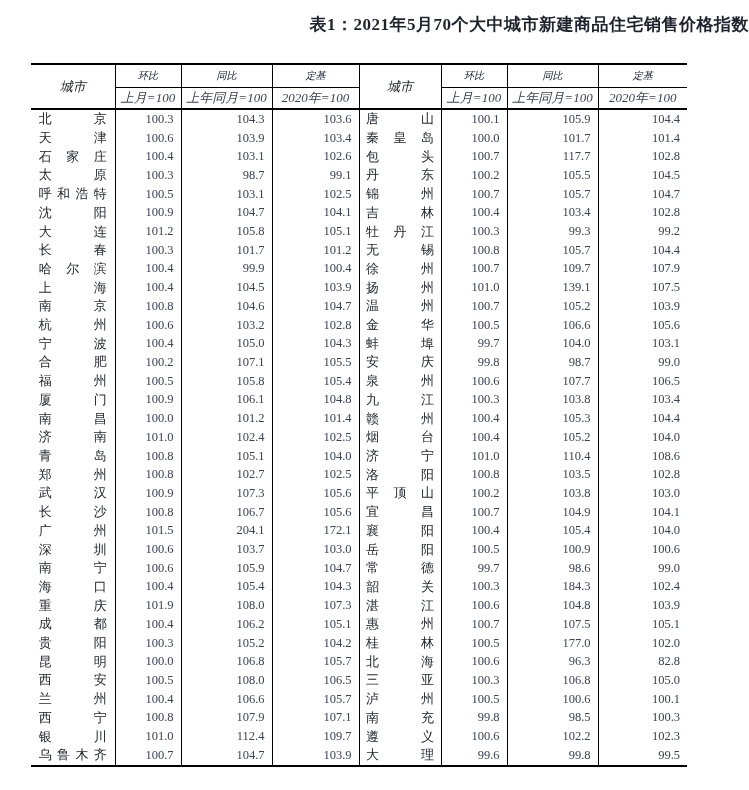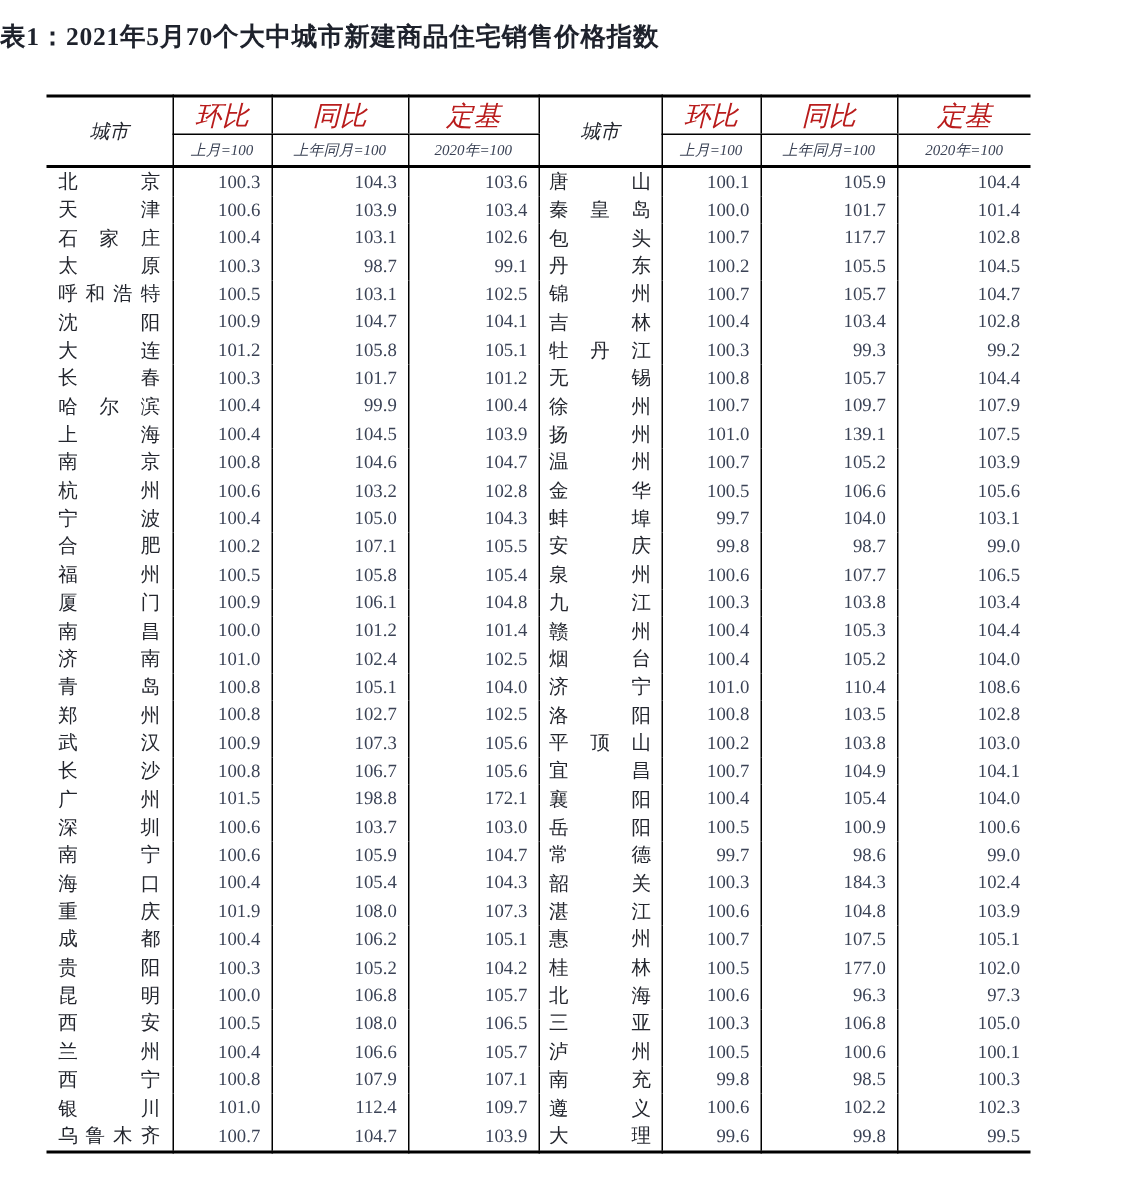--- a/index.html
+++ b/index.html
@@ -1,33 +1,33 @@
 <!DOCTYPE html>
 <html><head>
 <meta charset="utf-8">
 <style>
   html,body { margin:0; padding:0; }
   body {
     width:749px; height:790px; background:#ffffff; overflow:hidden;
     font-family:"Liberation Serif","DejaVu Serif",serif;
   }
   .page-title {
-    padding-top:13px; text-align:left;
+    padding-top:13px; text-align:right;
     font-size:17px; font-weight:bold; color:#1e222c;
     letter-spacing:0.5px;
   }
   table.idx {
     border-collapse:collapse; table-layout:fixed;
     width:656px; margin:27px 0 0 31px;
     border-top:2.5px solid #000; border-bottom:2.5px solid #000;
   }
   thead { border-bottom:2px solid #000;font-style:italic; }
   th { font-weight:normal; padding:0; }
-  th.main { font-size:18px; color:#b91c1c; height:22px; }
-  th.sub  { font-size:10px; color:#3a4255; height:20px; }
+  th.main { font-size:10px; color:#0f172a; height:22px; }
+  th.sub  { font-size:13px; color:#3a4255; height:20px; }
   th.citycol { font-size:13px; color:#23262e; }
   tr.hrow1 th.main { border-bottom:1px solid #000; }
   .bl { border-left:1px solid #000; }
   td { padding:0; height:18.71px; }
   td.num {
     text-align:right; padding-right:7px;
     font-size:12.5px; color:#3a4255;
   }
   .cname {
     display:block; width:68px; margin:0 auto;
@@ -378,21 +378,21 @@
         </td>
         <td class="num bl">100.7</td>
         <td class="num bl">104.9</td>
         <td class="num bl">104.1</td>
       </tr>
       <tr>
         <td class="city ">
           <span class="cname">广州</span>
         </td>
         <td class="num bl">101.5</td>
-        <td class="num bl">198.8</td>
+        <td class="num bl">204.1</td>
         <td class="num bl">172.1</td>
         <td class="city bl">
           <span class="cname">襄阳</span>
         </td>
         <td class="num bl">100.4</td>
         <td class="num bl">105.4</td>
         <td class="num bl">104.0</td>
       </tr>
       <tr>
         <td class="city ">
@@ -483,21 +483,21 @@
           <span class="cname">昆明</span>
         </td>
         <td class="num bl">100.0</td>
         <td class="num bl">106.8</td>
         <td class="num bl">105.7</td>
         <td class="city bl">
           <span class="cname">北海</span>
         </td>
         <td class="num bl">100.6</td>
         <td class="num bl">96.3</td>
-        <td class="num bl">97.3</td>
+        <td class="num bl">82.8</td>
       </tr>
       <tr>
         <td class="city ">
           <span class="cname">西安</span>
         </td>
         <td class="num bl">100.5</td>
         <td class="num bl">108.0</td>
         <td class="num bl">106.5</td>
         <td class="city bl">
           <span class="cname">三亚</span>

